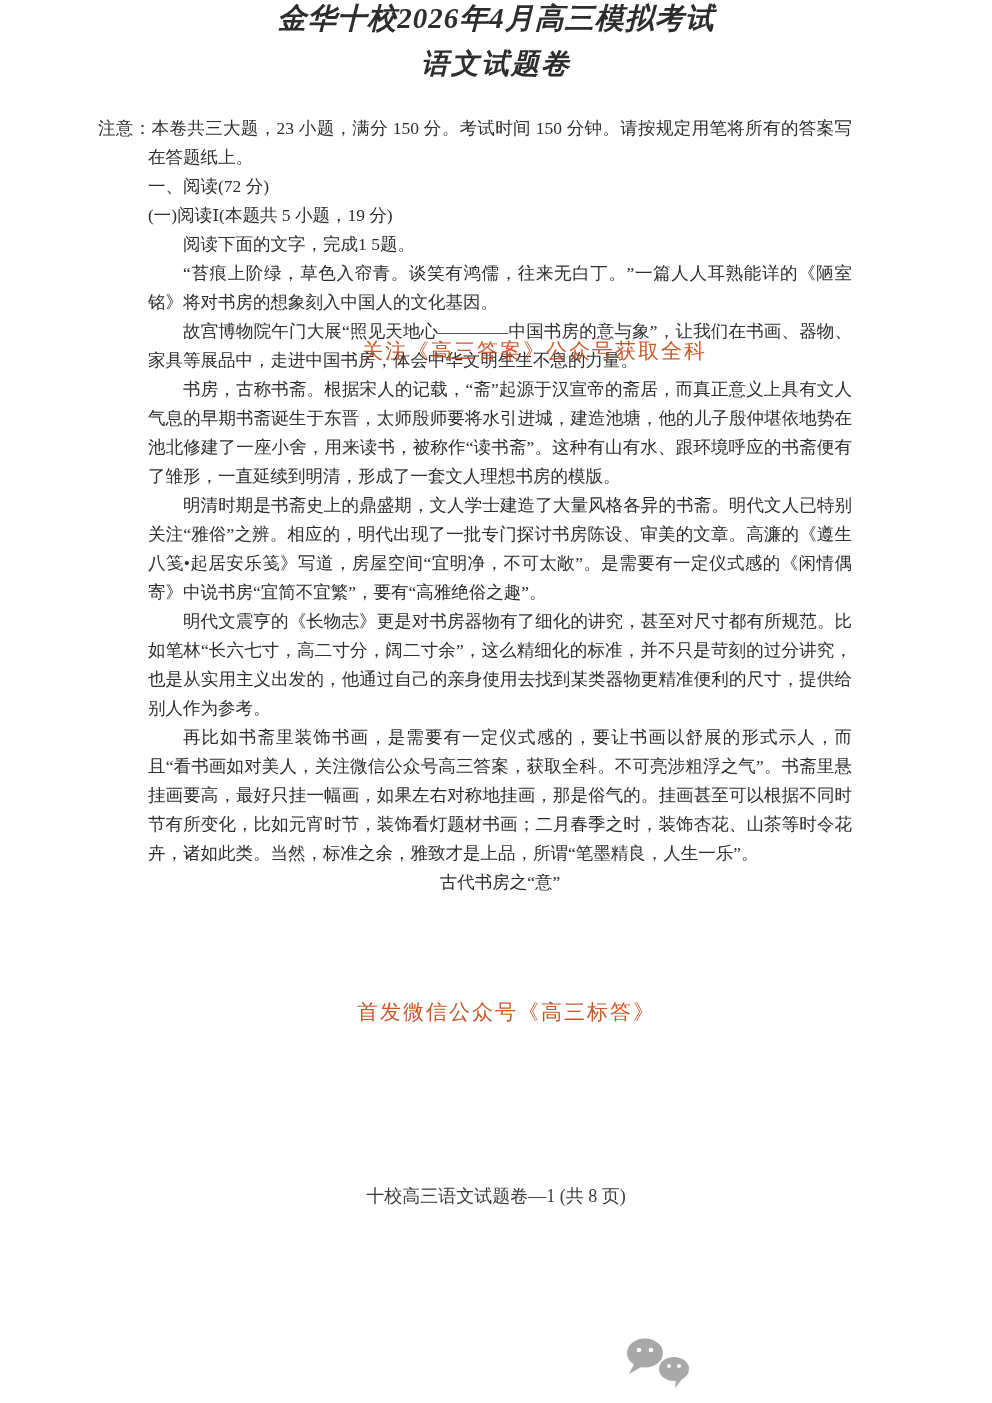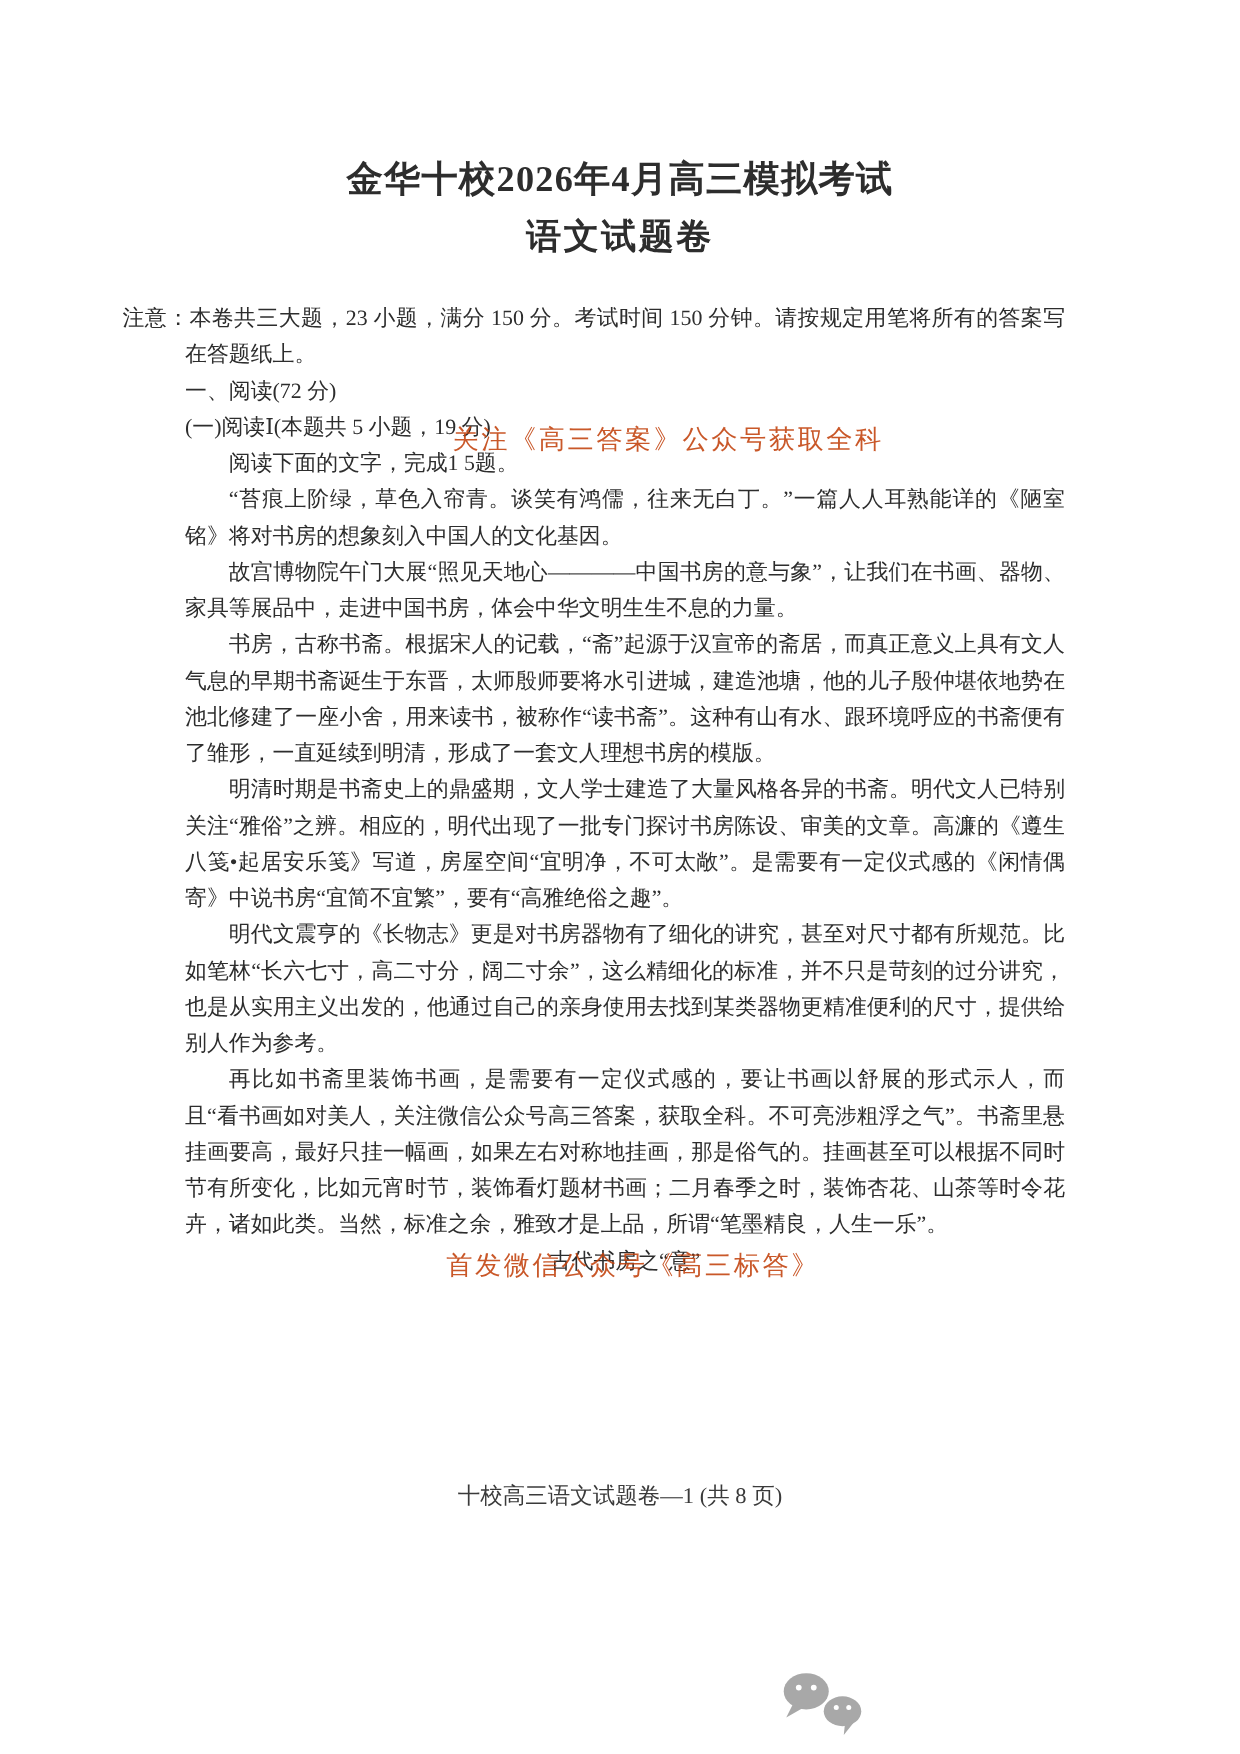--- a/index.html
+++ b/index.html
@@ -10,22 +10,22 @@
   .page {
     position: relative;
     width: 992px;
     height: 1403px;
     background: #ffffff;
     overflow: hidden;
     font-family: "Liberation Serif", "DejaVu Serif", serif;
     color: #2d2d2d;
   }
   .titles {
-    padding-top: 126px;
     text-align: center;
+    font-style: italic;
   }
   .title {
     font-size: 29px;
     font-weight: bold;
     letter-spacing: 1px;
     line-height: 36px;
   }
   .subtitle {
     font-size: 28px;
     font-weight: bold;

